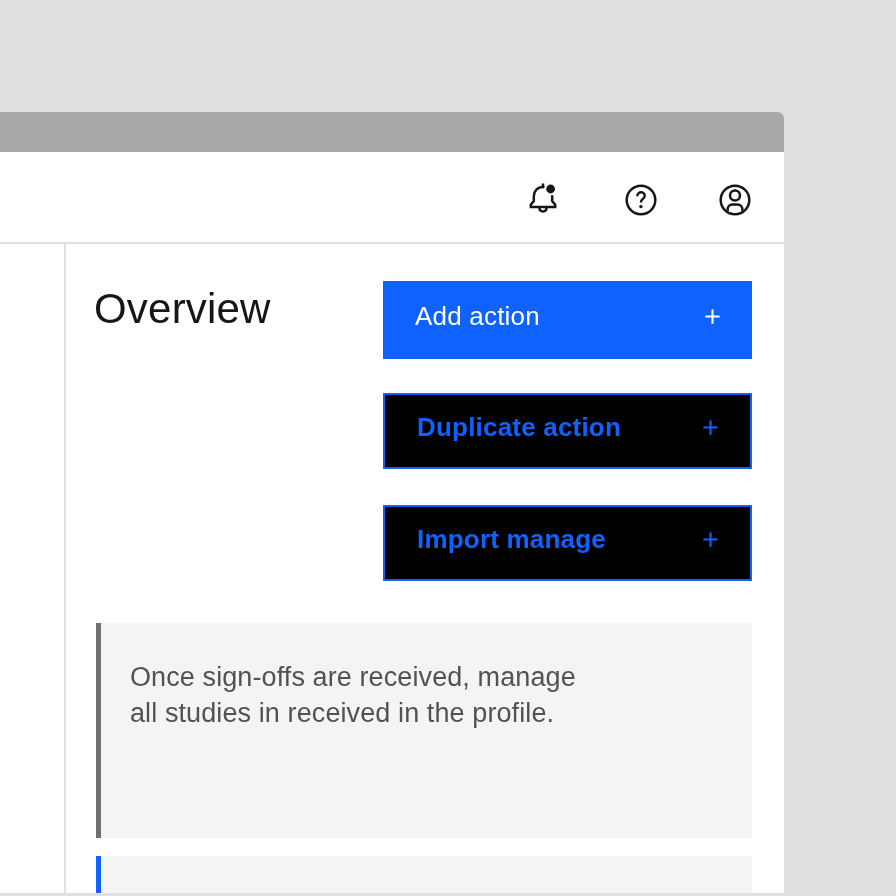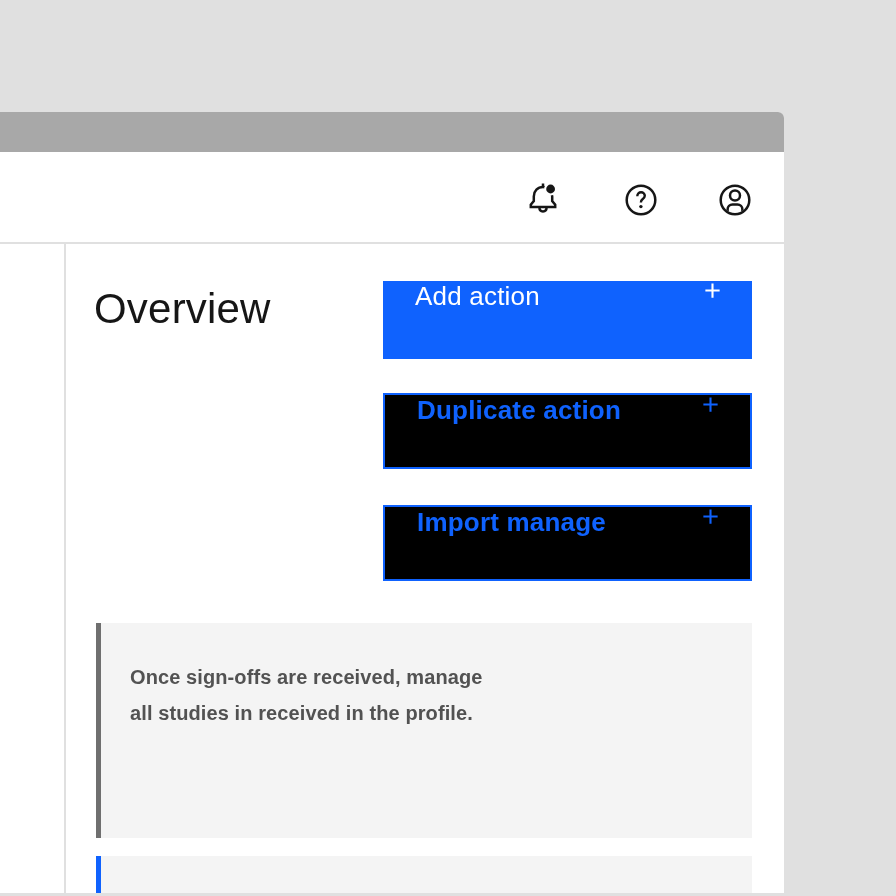--- a/index.html
+++ b/index.html
@@ -24,33 +24,33 @@
   .icon-btn.bell{left:523px;top:179px;}
   .icon-btn.help{left:621px;top:180px;}
   .icon-btn.avatar{left:715px;top:180px;}
 
   .header-divider{position:absolute;left:0;top:242px;width:784px;height:2px;background:var(--divider);}
   .sidebar{position:absolute;left:0;top:244px;width:64px;height:649px;background:#fff;}
   .sidebar-divider{position:absolute;left:64px;top:244px;width:2px;height:649px;background:var(--divider);}
 
   .page-title{position:absolute;left:94px;top:288px;font-size:42px;line-height:1;font-weight:400;color:var(--ink);letter-spacing:.2px;}
 
-  .btn{position:absolute;left:383px;width:369px;display:flex;align-items:flex-start;justify-content:space-between;
+  .btn{position:absolute;left:383px;width:369px;display:flex;align-items:center;justify-content:space-between;
        padding:0 30px 8px 32px;font-family:inherit;font-size:26px;letter-spacing:.2px;cursor:pointer;text-align:left;}
   .btn.primary{top:281px;height:78px;background:var(--blue);border:none;color:#fff;}
   .btn.tertiary{background:#000000;border:2px solid var(--blue);color:var(--blue);font-weight:bold;}
   .btn.t1{top:393px;height:76px;}
   .btn.t2{top:505px;height:76px;}
   .btn svg{flex:0 0 auto;}
 
   .notif{position:absolute;left:96px;width:656px;background:var(--notif-bg);border-left:5px solid var(--accent-gray);}
   .notif.first{top:623px;height:215px;padding:36px 20px 0 29px;}
   .notif.second{top:856px;height:37px;border-left-color:var(--blue);}
   .notif-title{font-size:28px;line-height:34px;font-weight:700;color:var(--ink);margin-bottom:6px;letter-spacing:.1px;}
-  .notif-line{font-size:20px;line-height:36px;font-weight:700;color:var(--ink-2);letter-spacing:.1px;}
+  .notif-line{font-size:27px;line-height:36px;font-weight:400;color:var(--ink-2);letter-spacing:.1px;}
 </style>
 </head>
 <body>
 
 <div class="stage">
 
   <div class="window"></div>
   <div class="titlebar"></div>
 
   <button class="icon-btn bell">

